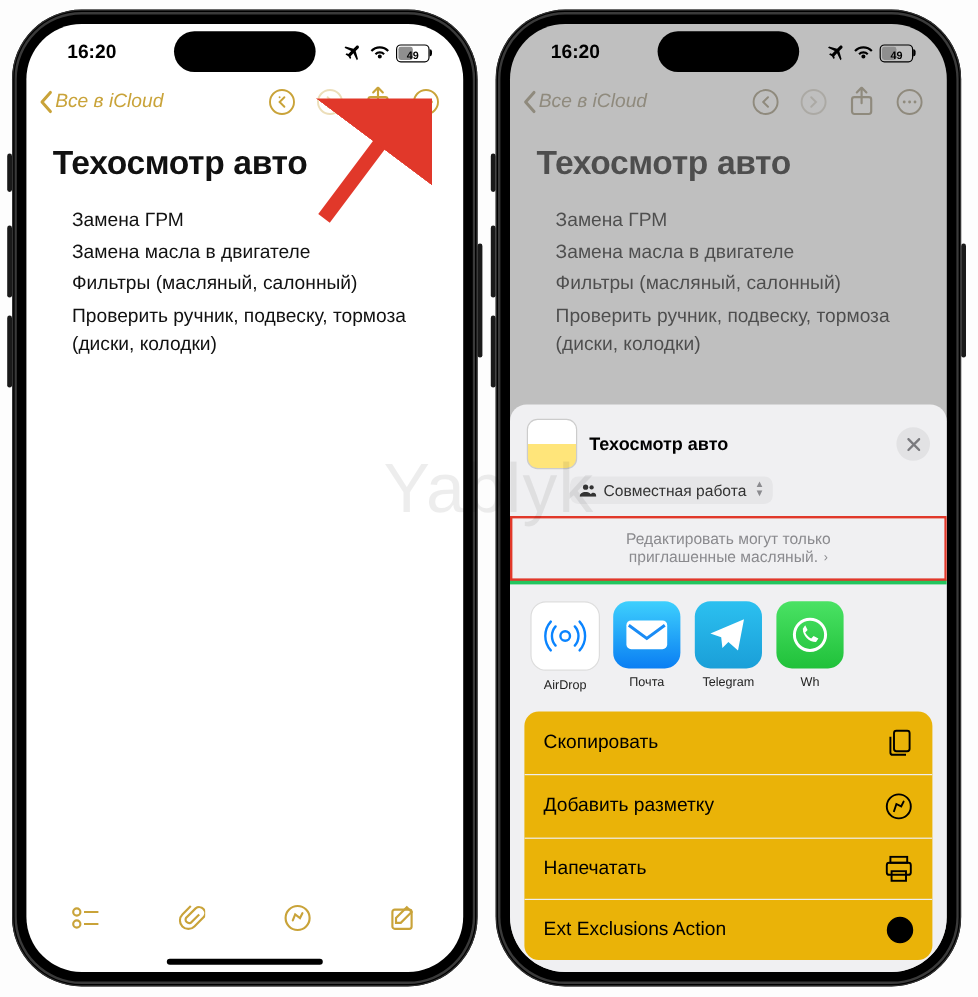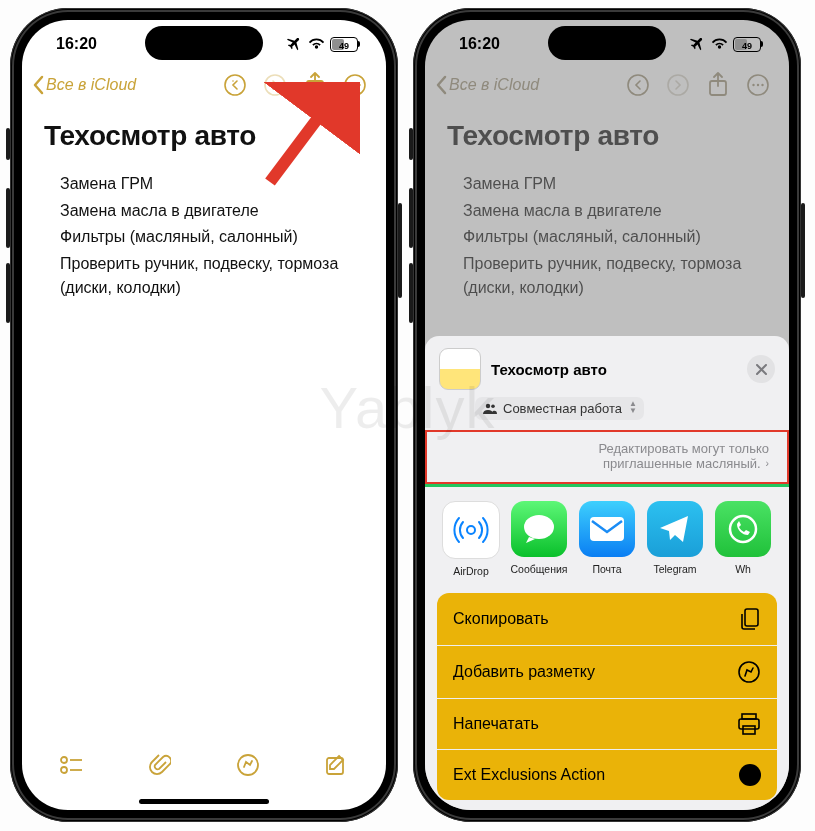--- a/index.html
+++ b/index.html
@@ -159,21 +159,21 @@
     background:#e6e6e8; border-radius:7px; padding:4px 22px 4px 8px;
     font-size:13px; color:#333; margin-left:50px; margin-top:-6px; margin-bottom:10px;
     position:relative;
   }
   .collab::after {
     content:""; position:absolute; right:8px; top:50%; transform:translateY(-50%);
     width:0; height:0;
   }
   .collab-chevs { position:absolute; right:7px; top:3px; color:#8a8a8e; font-size:8px; line-height:7px;}
   .perm-row {
-    text-align:right; font-size:13px; color:#8a8a8e;
+    text-align:center; font-size:13px; color:#8a8a8e;
     padding: 10px 20px 12px;
     border-top:1px solid #e2e2e4;
     position: relative;
   }
   .perm-row .chev { display:inline-block; margin-left:4px; transform:scale(0.8); }
   .highlight { position:absolute; inset:-1px 0; border:2px solid #e1382a; pointer-events:none;}
   .apps {
     display:flex; gap:4px; padding: 14px 14px 16px;
     border-top:4px solid #22c55e;
     overflow:hidden;
@@ -395,29 +395,20 @@
         <div class="app">
           <div class="aicon" style="background:#fff;border:0.5px solid #ddd">
             <svg width="40" height="40" viewBox="0 0 40 40" fill="none">
                 <circle cx="20" cy="20" r="4" stroke="#0a84ff" stroke-width="2"></circle>
                 <path d="M12 28a12 12 0 010-16M28 12a12 12 0 010 16M8 32a18 18 0 010-24M32 8a18 18 0 010 24" stroke="#0a84ff" stroke-width="2" stroke-linecap="round"></path>
               </svg>
           </div>
           <div class="lbl">AirDrop</div>
         </div>
         <div class="app">
-          <div class="aicon" style="background:linear-gradient(#5df777,#0ac02b)">
-            <svg width="36" height="32" viewBox="0 0 36 32" fill="#fff">
-                <ellipse cx="18" cy="14" rx="15" ry="12"></ellipse>
-                <path d="M8 24l-3 6 9-4z"></path>
-              </svg>
-          </div>
-          <div class="lbl">Сообщения</div>
-        </div>
-        <div class="app">
           <div class="aicon" style="background:linear-gradient(#3ed0fd,#0a7ef3)">
             <svg width="38" height="28" viewBox="0 0 38 28" fill="none">
                 <rect x="2" y="2" width="34" height="24" rx="4" fill="#fff"></rect>
                 <path d="M4 6l15 11L34 6" stroke="#1a8cf5" stroke-width="2.5" fill="none"></path>
               </svg>
           </div>
           <div class="lbl">Почта</div>
         </div>
         <div class="app">
           <div class="aicon" style="background:linear-gradient(#2cc0f0,#1a9fd8)">

